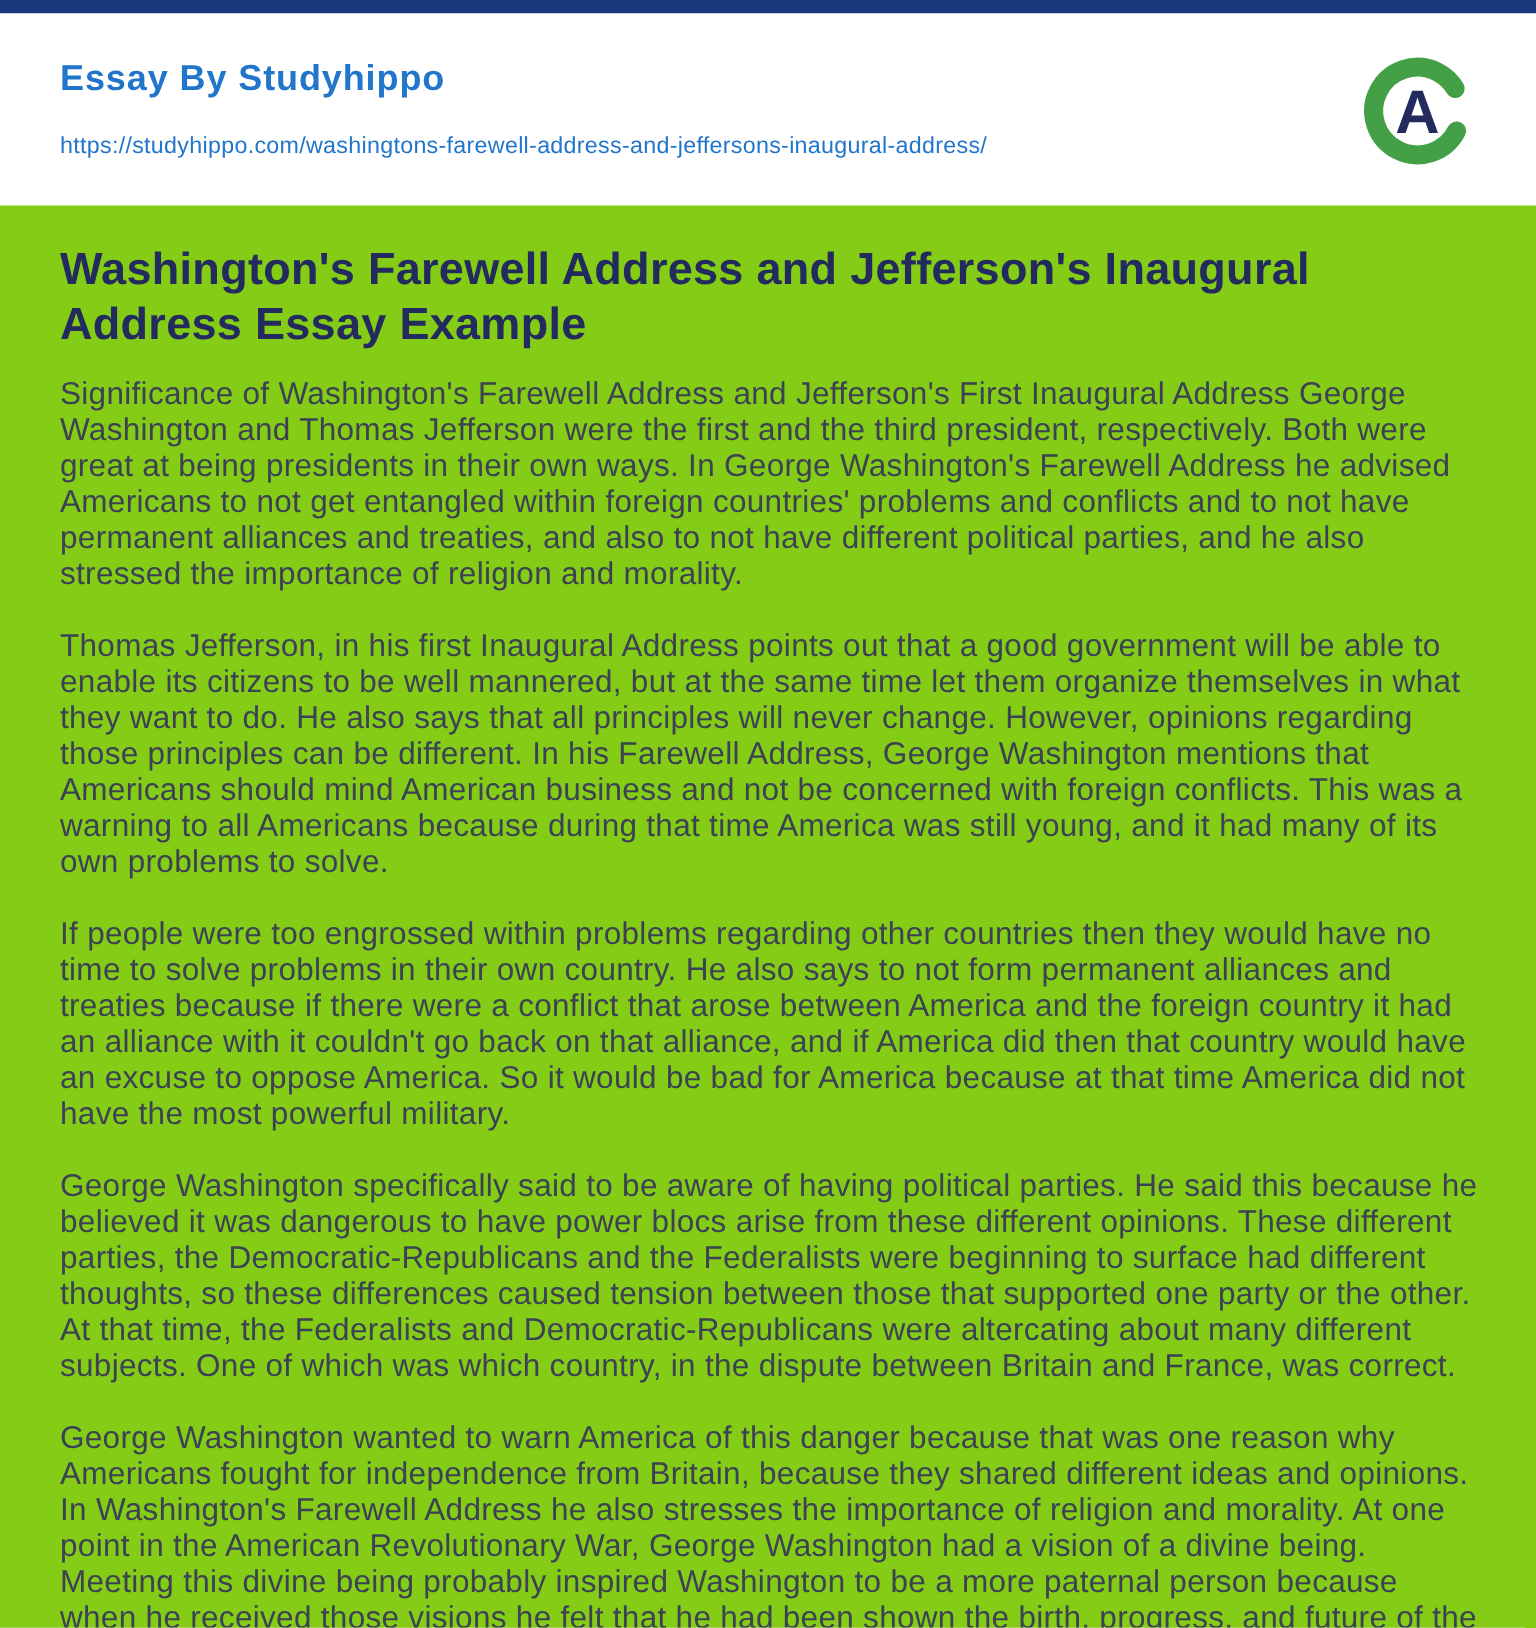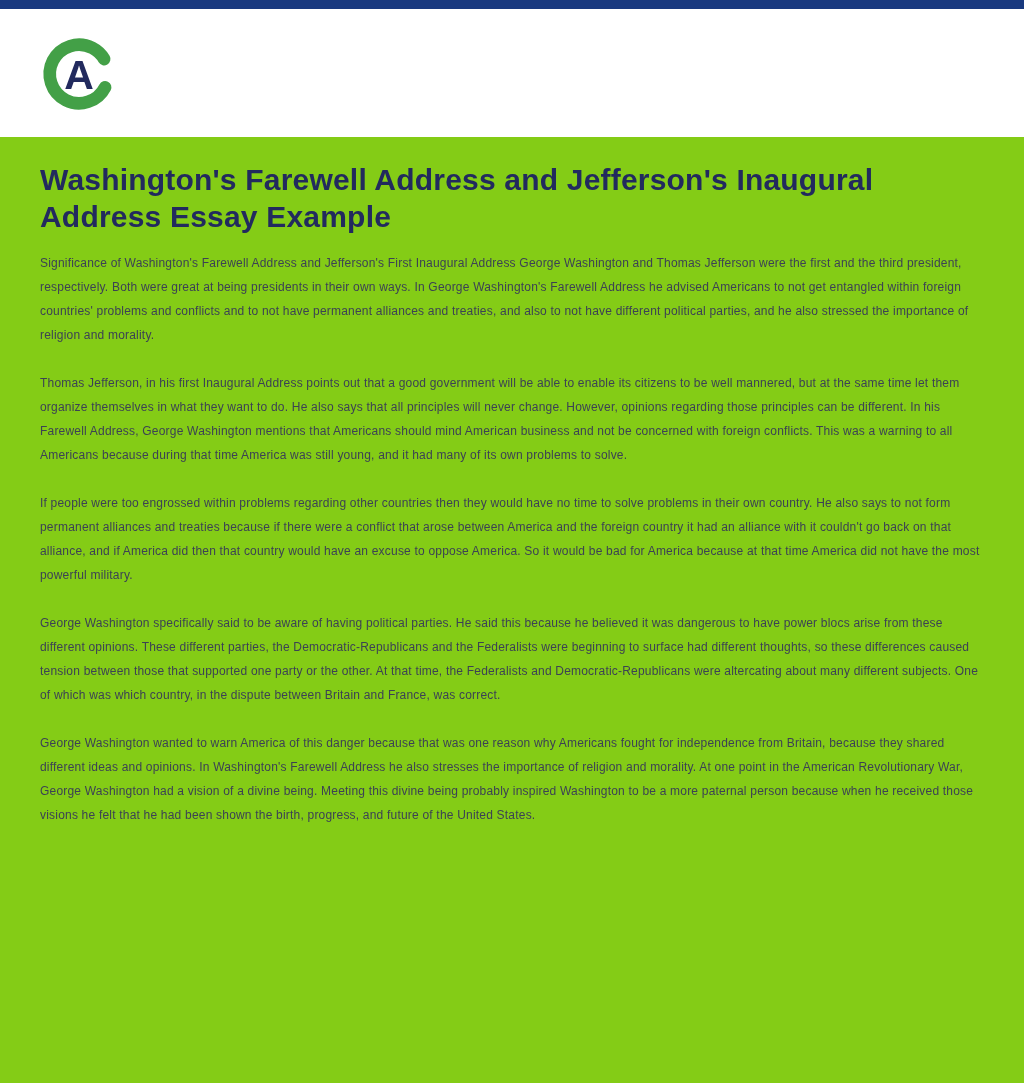--- a/index.html
+++ b/index.html
@@ -51,34 +51,38 @@
   .essay-title {
     font-size: 30px;
     line-height: 37px;
     font-weight: bold;
     color: #222a5e;
     letter-spacing: 0.2px;
     margin-bottom: 16px;
     max-width: 950px;
   }
   .essay-body p {
-    font-size: 12px;
+    font-size: 21px;
     line-height: 24px;
     color: #3c4254;
     letter-spacing: 0.2px;
     margin-bottom: 24px;
     max-width: 948px;
   }
 </style>
 </head>
 <body>
 
 <div class="top-bar"></div>
 
 <header>
+  <div class="header-left">
+    <div class="site-title">Essay By Studyhippo</div>
+    <a class="site-url">https://studyhippo.com/washingtons-farewell-address-and-jeffersons-inaugural-address/</a>
+  </div>
   <div class="logo">
     <svg viewBox="0 0 80 80" width="78" height="78" aria-hidden="true">
       <circle cx="40" cy="40" r="30" fill="#ffffff"></circle>
       <circle cx="40" cy="40" r="30" fill="none" stroke="#43a047" stroke-width="13" stroke-linecap="round" stroke-dasharray="158 30.5" transform="rotate(27 40 40)"></circle>
       <text x="40" y="55" text-anchor="middle" font-family="Liberation Sans, sans-serif" font-size="42" font-weight="bold" fill="#222a5e">A</text>
     </svg>
   </div>
 </header>
 
 <main>

